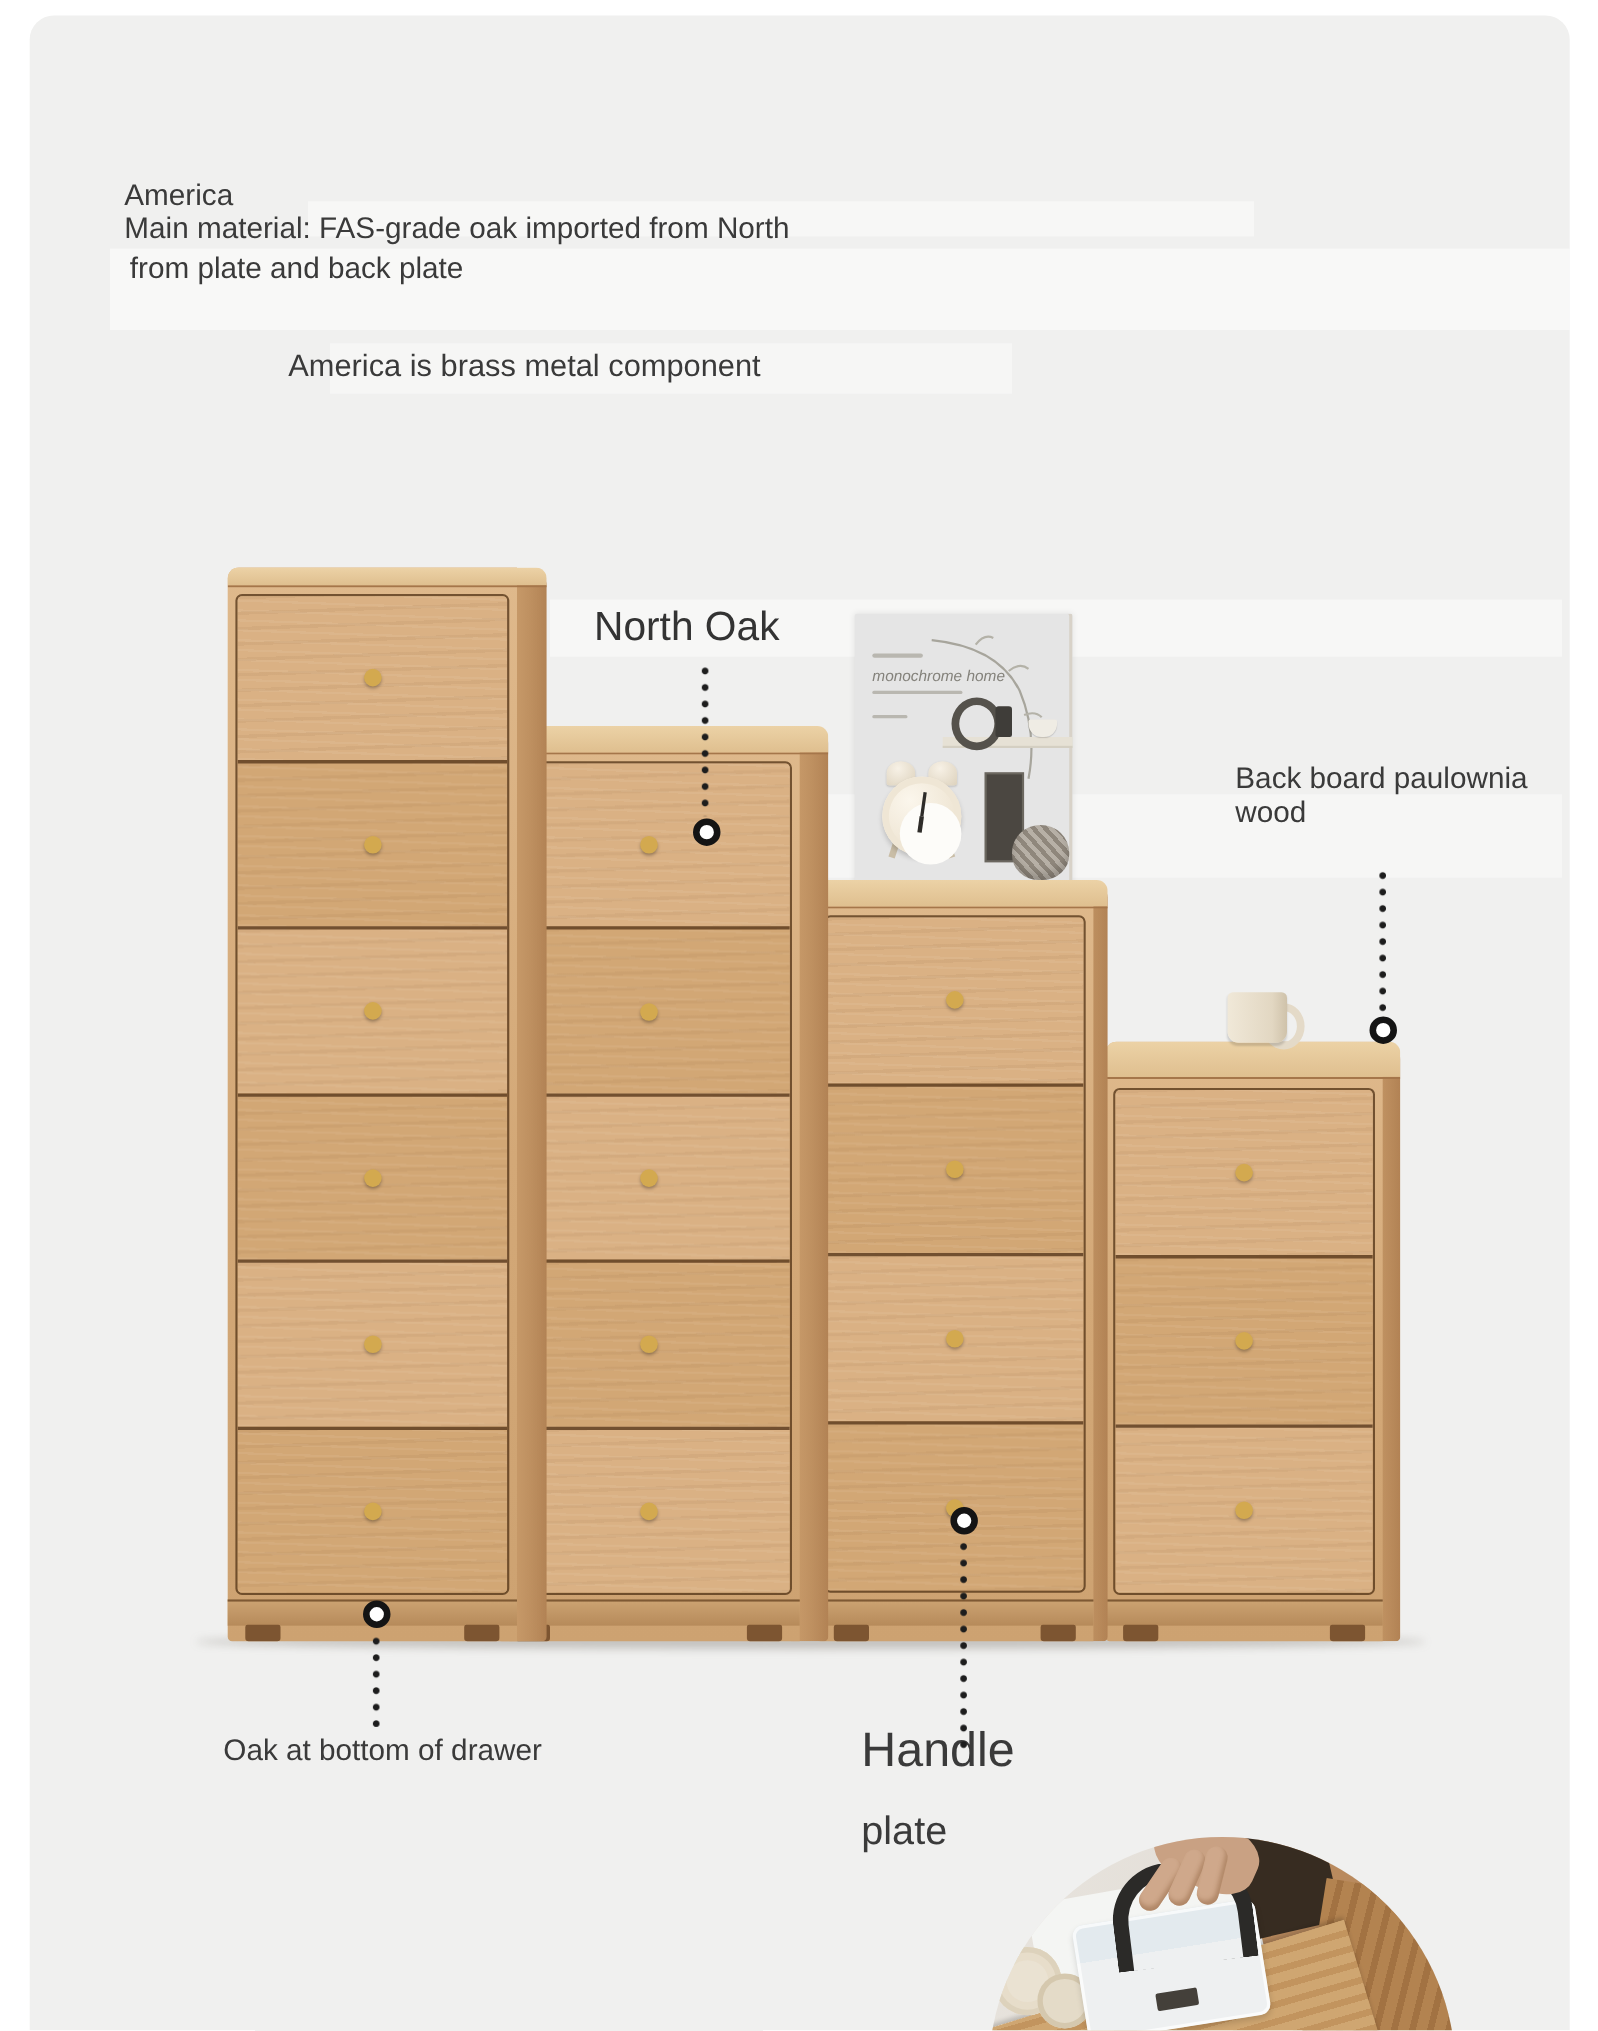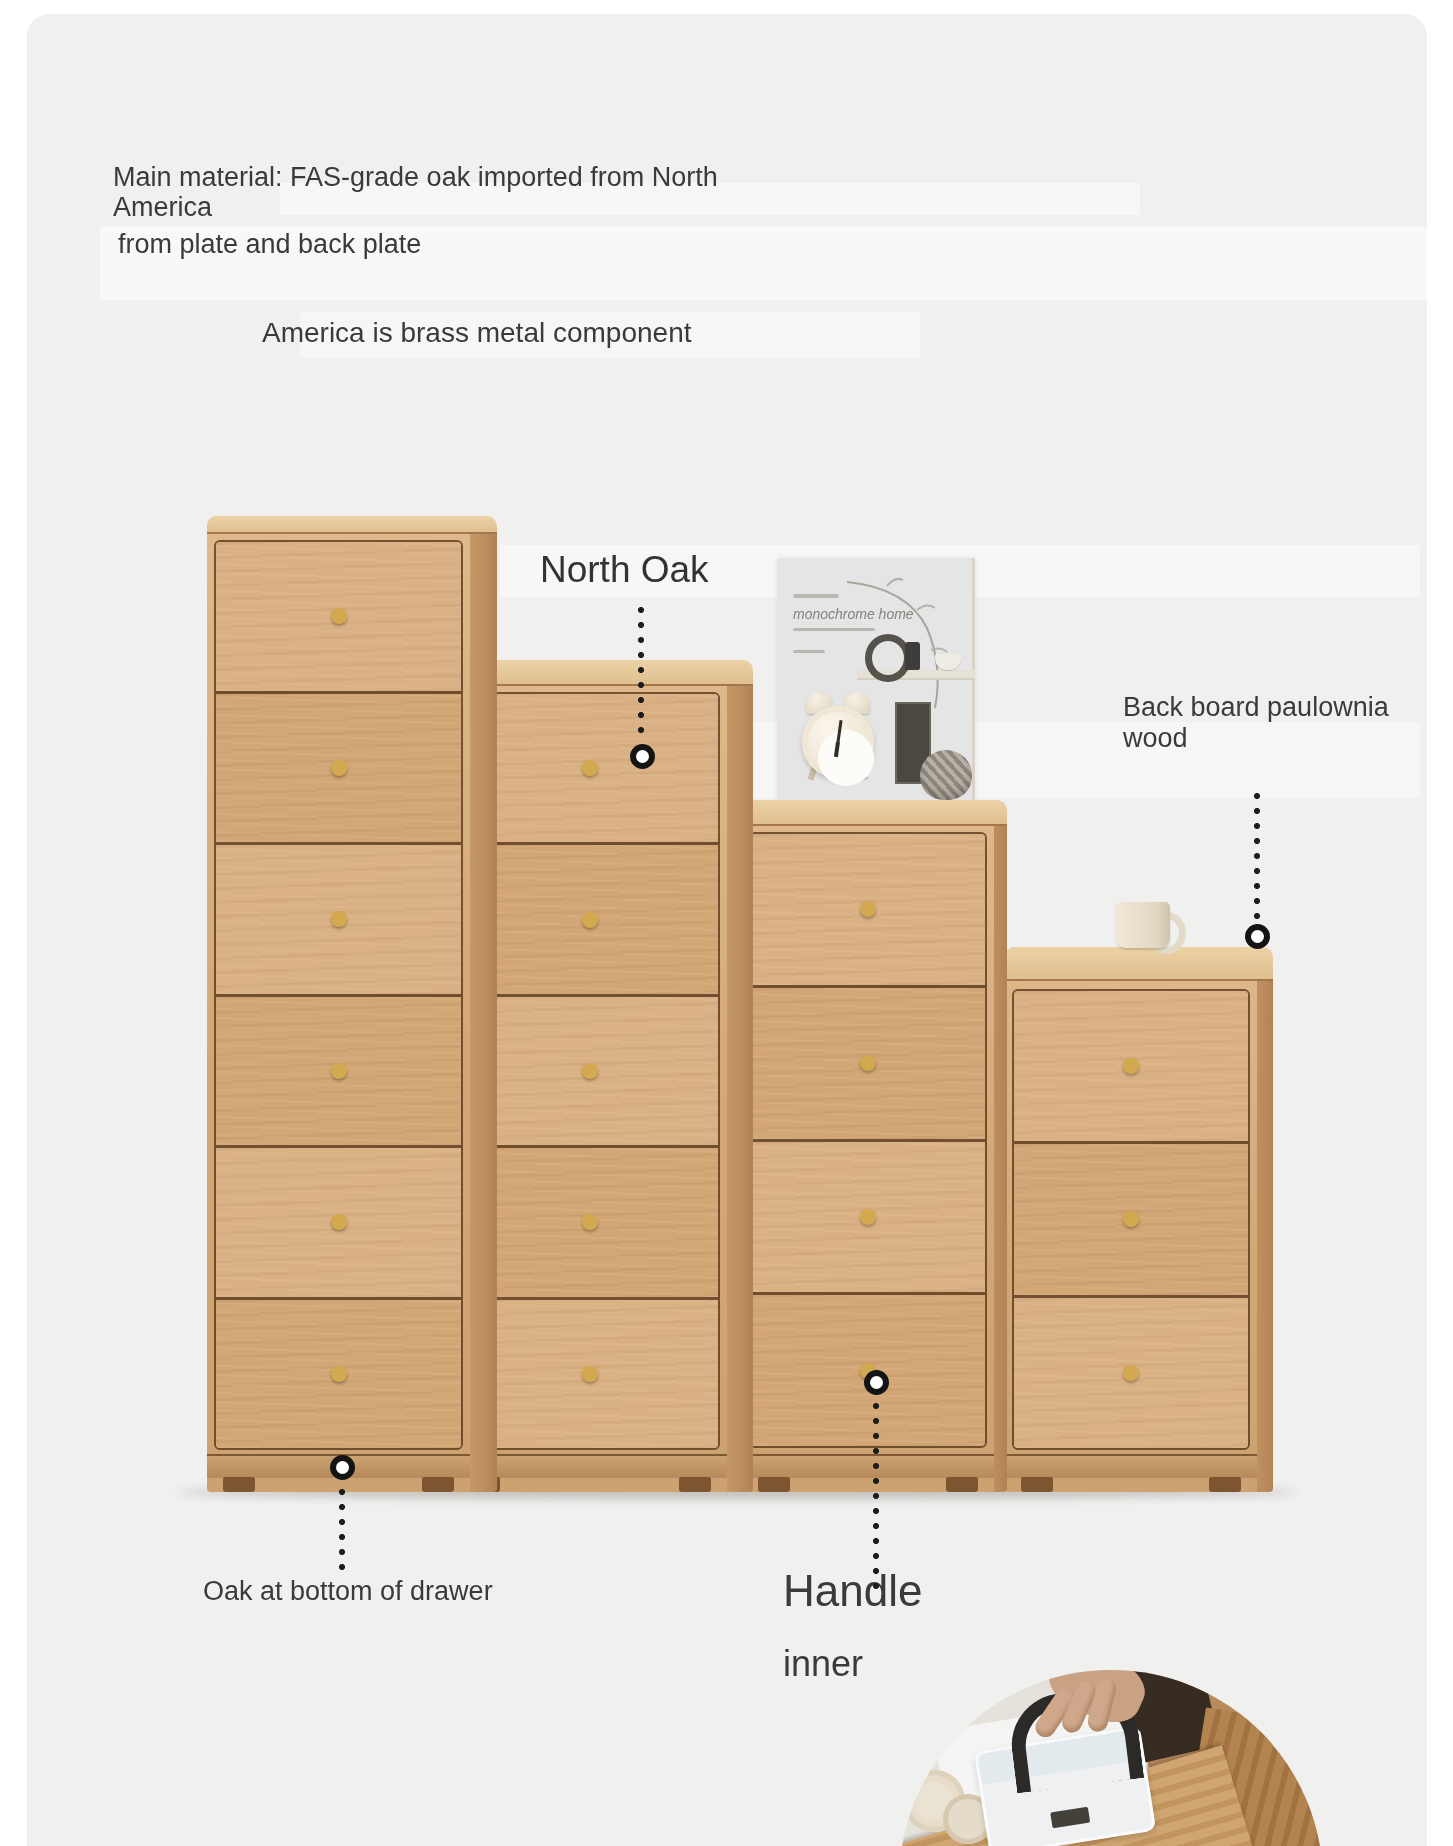--- a/index.html
+++ b/index.html
@@ -113,22 +113,22 @@
 <div class="page">
   <div class="card"></div>
 
   <div class="band" style="left:280px;top:183px;width:860px;height:32px;"></div>
   <div class="band" style="left:100px;top:226px;width:1327px;height:74px;background:rgba(255,255,255,.5);"></div>
   <div class="band" style="left:300px;top:312px;width:620px;height:46px;background:rgba(255,255,255,.38);"></div>
   <div class="band" style="left:500px;top:545px;width:920px;height:52px;"></div>
   <div class="band" style="left:560px;top:722px;width:860px;height:76px;background:rgba(255,255,255,.38);"></div>
 
   <div class="ann para p1">
+    <div>America</div>
     <div>Main material: FAS-grade oak imported from North</div>
-    <div>America</div>
   </div>
   <div class="ann para p2">
     <div>from plate and back plate</div>
   </div>
   <div class="ann para p3">America is brass metal component</div>
 
   <div class="floor-shadow"></div>
 
   <div class="cabinet cab1">
     <div class="cab-side"></div>
@@ -261,21 +261,21 @@
     <div class="mug-body"></div>
   </div>
 
   <div class="ann lbl-drawer-oak">North Oak</div>
   <div class="ann lbl-back-board">
     <div>Back board paulownia</div>
     <div>wood</div>
   </div>
   <div class="ann lbl-oak-bottom">Oak at bottom of drawer</div>
   <div class="ann lbl-handle">Handle</div>
-  <div class="ann lbl-brass">inner</div>
+  <div class="ann lbl-brass">plate</div>
 
   <div class="dotline" style="left:638px;top:604px;height:138px;"></div>
   <div class="ring" style="left:630px;top:744px;"></div>
 
   <div class="dotline" style="left:1254px;top:790px;height:132px;"></div>
   <div class="ring" style="left:1245px;top:924px;"></div>
 
   <div class="ring" style="left:330px;top:1455px;"></div>
   <div class="dotline" style="left:339px;top:1486px;height:84px;"></div>
 

